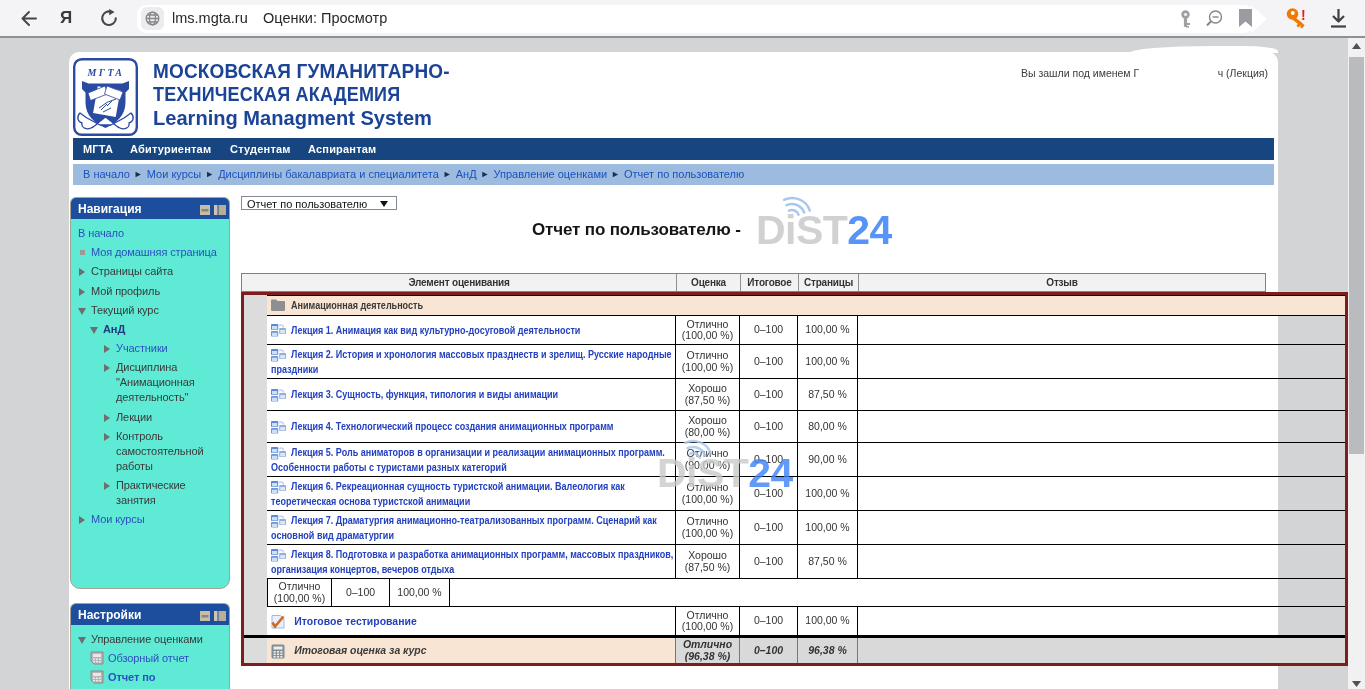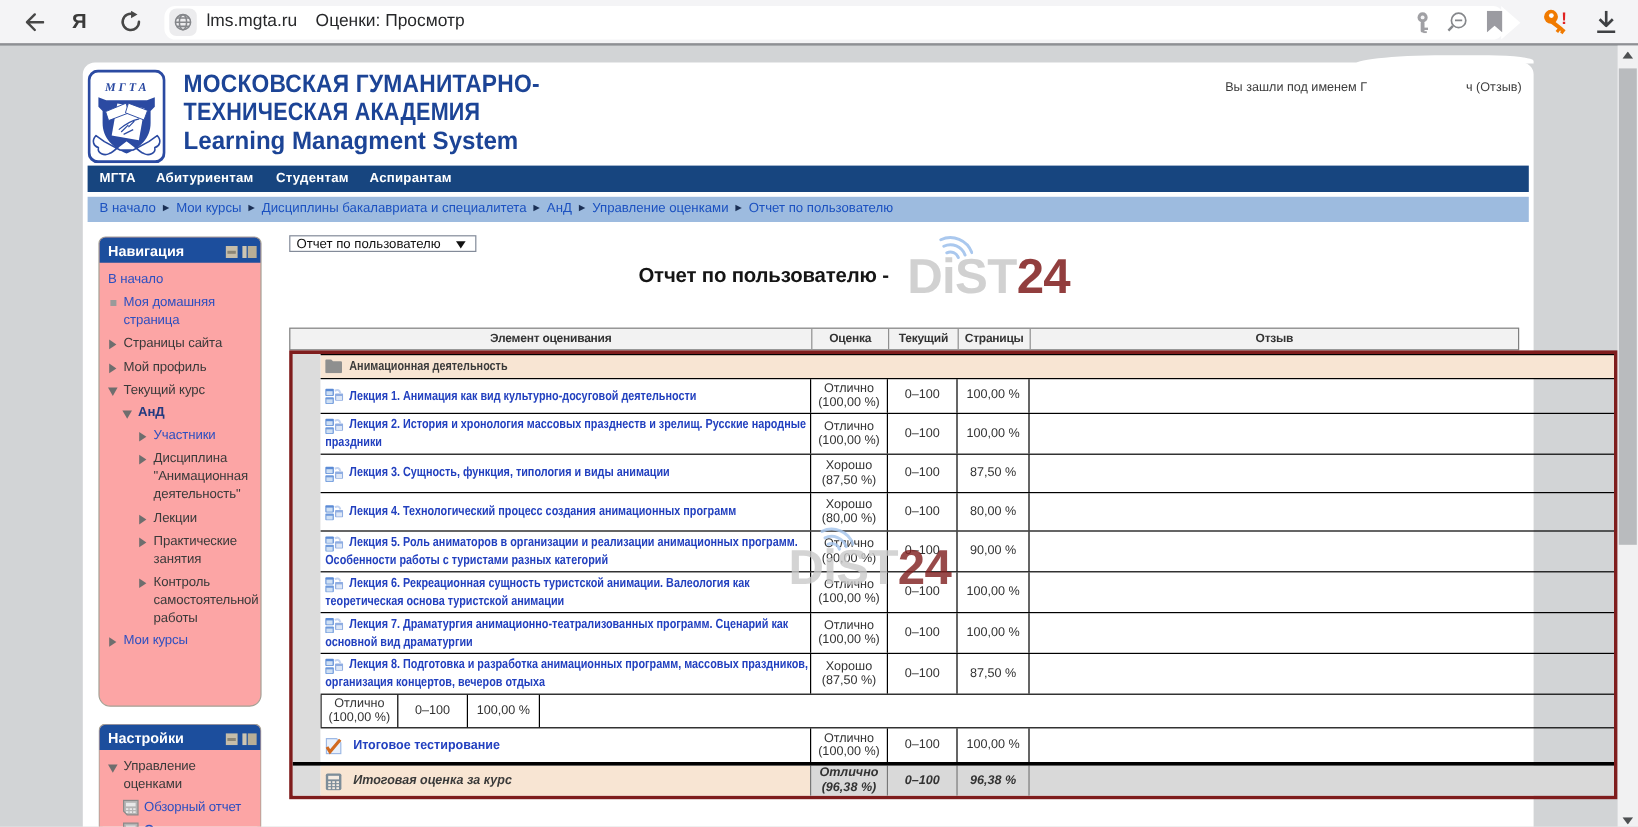--- a/index.html
+++ b/index.html
@@ -25,42 +25,42 @@
   
   #menubar { position:absolute; left:4px; top:86px; width:1201px; height:22px; background:#17457f; color:#fff; font-size:11px; font-weight:bold; letter-spacing:0.2px; }
   #menubar span { position:absolute; top:5px; }
   
   #crumbbar { position:absolute; left:4px; top:112px; width:1201px; height:21px; background:#9dbbdf; font-size:11px; }
   #crumbbar .in { position:absolute; left:10px; top:4px; white-space:nowrap; color:#16459e;}
   #crumbbar a { color:#1b51c0; text-decoration:none; }
   #crumbbar b.sep { color:#1a2f55; font-size:9px; font-weight:normal; padding:0 4px; position:relative; top:-1px;}
 
   
-  .block { position:absolute; left:13px; width:136px; border:1px solid #a5a195; border-radius:6px 6px 10px 10px; background:#fca5a5; }
+  .block { position:absolute; left:1px; width:160px; border:1px solid #a5a195; border-radius:6px 6px 10px 10px; background:#5eead4; }
   .block-h { height:21px; background:#1c4e9d; border-radius:5px 5px 0 0; color:#fff; font-weight:bold; font-size:12px; padding:4px 0 0 7px; position:relative;}
   .bicons { position:absolute; right:3px; top:7px; width:26px; height:10px; }
   .block ul { list-style:none; padding:7px 4px 8px 7px; font-size:11px; letter-spacing:-0.1px; color:#3a3a3a; }
   .block li { line-height:15px; margin-bottom:4.2px; position:relative; }
   .block a { color:#2d4fc0; text-decoration:none; }
   .lvl1 { padding-left:13px; }
   .lvl2 { padding-left:25px; }
   .lvl3 { padding-left:38px; }
   .mark { position:absolute; left:0; width:12px; height:12px; top:1px; }
   .tri-r { width:0;height:0;border-left:6.5px solid #6e6e6e;border-top:4.5px solid transparent;border-bottom:4.5px solid transparent; position:absolute; left:0.5px; top:3px;}
   .tri-d { width:0;height:0;border-top:7px solid #6e6e6e;border-left:4.5px solid transparent;border-right:4.5px solid transparent; position:absolute; left:0px; top:4px;}
   .sqr { width:5px;height:5px;background:#9a9a9a; position:absolute; left:2px; top:4px;}
 
   
   #sel { position:absolute; left:172px; top:144px; width:156px; height:14px; border:1px solid #838b99; background:#fff; font-size:11px; color:#111; padding:1px 0 0 5px; }
   #sel .ar { position:absolute; right:8px; top:3.5px; width:0; height:0; border-left:4px solid transparent; border-right:4px solid transparent; border-top:6.5px solid #111; }
 
   
   #h2title { position:absolute; left:463px; top:167.5px; font-size:17px; letter-spacing:-0.15px; font-weight:bold; color:#151515; }
   .wm { position:absolute; font-weight:bold; font-size:41px; letter-spacing:-0.55px; color:#cacaca; white-space:nowrap; opacity:0.85; }
-  .wm .or { color:#7f1d1d; }
+  .wm .or { color:#3b82f6; }
 
   
   #gtable { position:absolute; left:172px; top:221px; width:1025px; font-size:11px; color:#333; }
   #ghead { position:absolute; left:0; top:0; width:1025px; height:19px; border:1px solid #808080; background:#f2f2f2; display:flex; font-weight:bold; font-size:10px; letter-spacing:-0.2px; }
   #ghead div { border-left:1px solid #909090; height:100%; display:flex; align-items:center; justify-content:center; }
   #ghead div:first-child { border-left:none; }
   #gbody { position:absolute; left:0; top:19px; width:1107px; border:3px solid #7f1d1d; }
   .grow { display:flex; border-top:1px solid #000; margin-left:23px; }
   .grow:first-child { border-top:none; }
   .gc { border-left:1px solid #000; display:flex; align-items:center; justify-content:center; text-align:center; line-height:11.5px; flex:none; font-size:10.5px; }
@@ -150,21 +150,21 @@
         <path d="M9 23 l6.5 2.5 h34 l6.5 -2.5 v8 l-3.5 3.5 v10 c0 13 -9 20.5 -20 25.5 c-11 -5 -20 -12.5 -20 -25.5 v-10 l-3.5 -3.5 z" fill="#2b4aa2"></path>
         <rect x="22" y="30" width="23" height="27" fill="#fff" transform="rotate(10 33 45)"></rect>
         <path d="M15 35 l17 -7 2.5 8 -17 6.5 z" fill="#fff" stroke="#2b4aa2" stroke-width="0.8"></path>
         <path d="M34 28 l16 6 -3 8 -15.5 -6 z" fill="#fff" stroke="#2b4aa2" stroke-width="0.8"></path>
         <path d="M26 50 q8 -7 17 -9 M28 52 l6 -6 M34 48 l5 -5 M30 54 l8 -4" stroke="#2b4aa2" stroke-width="1" fill="none"></path>
         <path d="M7 55 c-4 4 -2 9 2 10 c-1 5 5 7 9 5 c3 -1 6 -4 8 -6 l6.5 -5 l6.5 5 c2 2 5 5 8 6 c4 2 10 0 9 -5 c4 -1 6 -6 2 -10 l-7 5 l-13 7 h-11 l-13 -7 z" fill="#fff" stroke="#2b4aa2" stroke-width="1.3" stroke-linejoin="round"></path>
       </svg></div>
   <div class="acad" style="top:7px;transform:scaleX(0.904);">МОСКОВСКАЯ ГУМАНИТАРНО-</div>
   <div class="acad" style="top:30px;transform:scaleX(0.857);">ТЕХНИЧЕСКАЯ АКАДЕМИЯ</div>
   <div class="acad" style="top:53.5px;letter-spacing:0;transform:scaleX(0.956);">Learning Managment System</div>
-  <div id="loggedin">Вы зашли под именем Г<span style="float:right">ч (Отзыв)</span></div>
+  <div id="loggedin">Вы зашли под именем Г<span style="float:right">ч (Лекция)</span></div>
 
   <div id="menubar">
     <span style="left:10px">МГТА</span>
       <span style="left:57px">Абитуриентам</span>
       <span style="left:157px">Студентам</span>
       <span style="left:235px">Аспирантам</span>
   </div>
   <div id="crumbbar">
       <div class="in"><a>В начало</a><b class="sep">►</b><a>Мои курсы</a><b class="sep">►</b><a>Дисциплины бакалавриата и специалитета</a><b class="sep">►</b><a>АнД</a><b class="sep">►</b><a>Управление оценками</a><b class="sep">►</b><a>Отчет по пользователю</a></div>
     </div>
@@ -197,24 +197,24 @@
             <span class="tri-r"></span>
           </span><a>Участники</a></li>
       <li class="lvl3"><span class="mark" style="left:25px">
             <span class="tri-r"></span>
           </span>Дисциплина "Анимационная деятельность"</li>
       <li class="lvl3"><span class="mark" style="left:25px">
             <span class="tri-r"></span>
           </span>Лекции</li>
       <li class="lvl3"><span class="mark" style="left:25px">
             <span class="tri-r"></span>
+          </span>Контроль самостоятельной работы</li>
+      <li class="lvl3"><span class="mark" style="left:25px">
+            <span class="tri-r"></span>
           </span>Практические занятия</li>
-      <li class="lvl3"><span class="mark" style="left:25px">
-            <span class="tri-r"></span>
-          </span>Контроль самостоятельной работы</li>
       <li class="lvl1"><span class="mark">
             <span class="tri-r"></span>
           </span><a>Мои курсы</a></li>
     </ul>
   </div>
 
   <div class="block" style="top:551px;height:86px;border-radius:6px 6px 0 0;border-bottom:none;">
     <div class="block-h">Настройки<svg class="bicons" width="26" height="10" viewBox="0 0 26 10">
           <rect x="0" y="0" width="10" height="10" fill="#c6bda9"></rect>
           <rect x="1.5" y="4" width="7" height="2.5" fill="#8c8676"></rect>
@@ -255,21 +255,21 @@
   </div>
 
   <div id="sel">Отчет по пользователю<span class="ar"></span></div>
 
   <div id="h2title">Отчет по пользователю -</div>
 
   <div id="gtable">
     <div id="ghead">
       <div style="width:434px">Элемент оценивания</div>
         <div style="width:64px">Оценка</div>
-        <div style="width:58px">Текущий</div>
+        <div style="width:58px">Итоговое</div>
         <div style="width:60px">Страницы</div>
         <div style="flex:1">Отзыв</div>
     </div>
     <div id="gbody">
       <div id="graystrip"></div>
       <div class="grow catrow" style="height:20px">
           <div class="gc gc1">
             <div class="tw"><svg class="ic" width="14" height="12" viewBox="0 0 14 12" style="top:1px">
                 <path d="M0 1.5 Q0 0.5 1 0.5 L5 0.5 L6.5 2 L13 2 Q14 2 14 3 V11 Q14 12 13 12 H1 Q0 12 0 11 Z" fill="#8f8f8f"></path>
               </svg><span class="ct">Анимационная деятельность</span></div>

